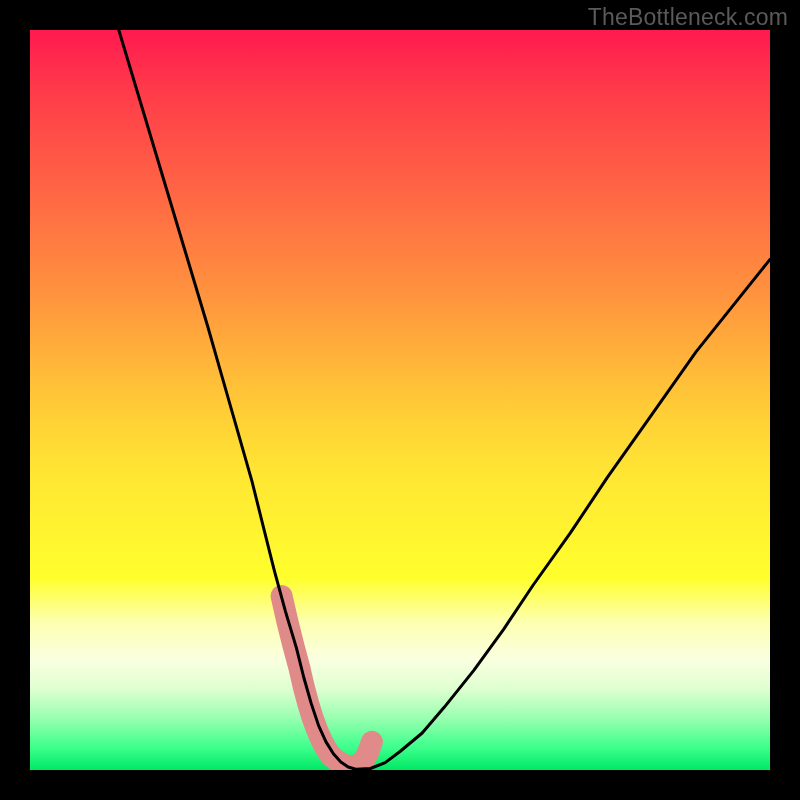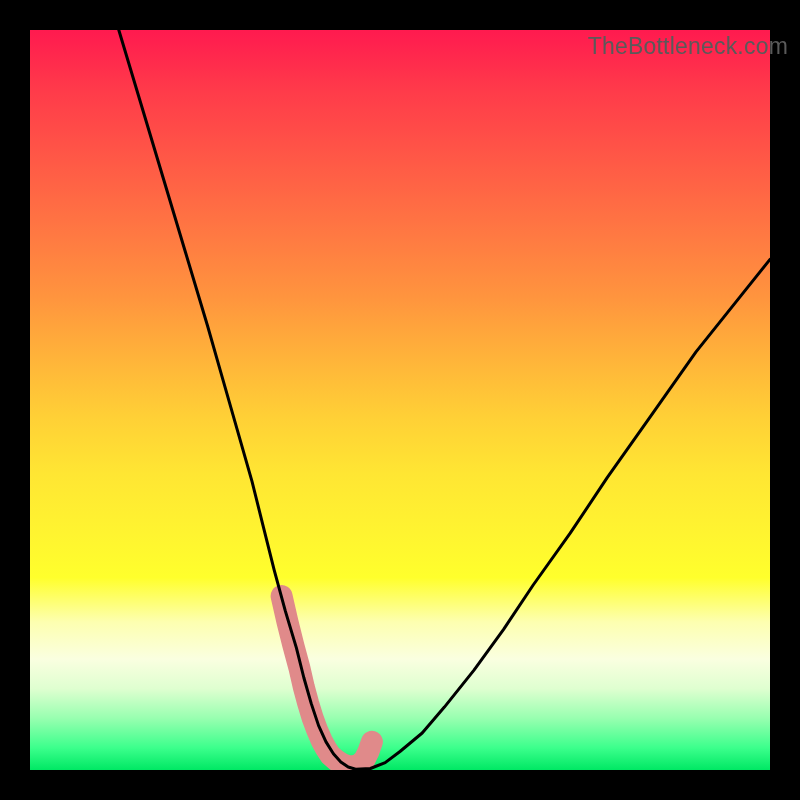--- a/index.html
+++ b/index.html
@@ -46,21 +46,20 @@
   }
   .watermark {
     position: absolute;
     top: 4px;
     right: 12px;
     color: #5a5a5a;
     font-size: 23px;
     font-weight: 500;
     letter-spacing: 0.2px;
     user-select: none;
-    margin-top: 29px;
   }
   svg.overlay {
     position: absolute;
     left: 0;
     top: 0;
     width: 740px;
     height: 740px;
   }
 </style>
 </head>

